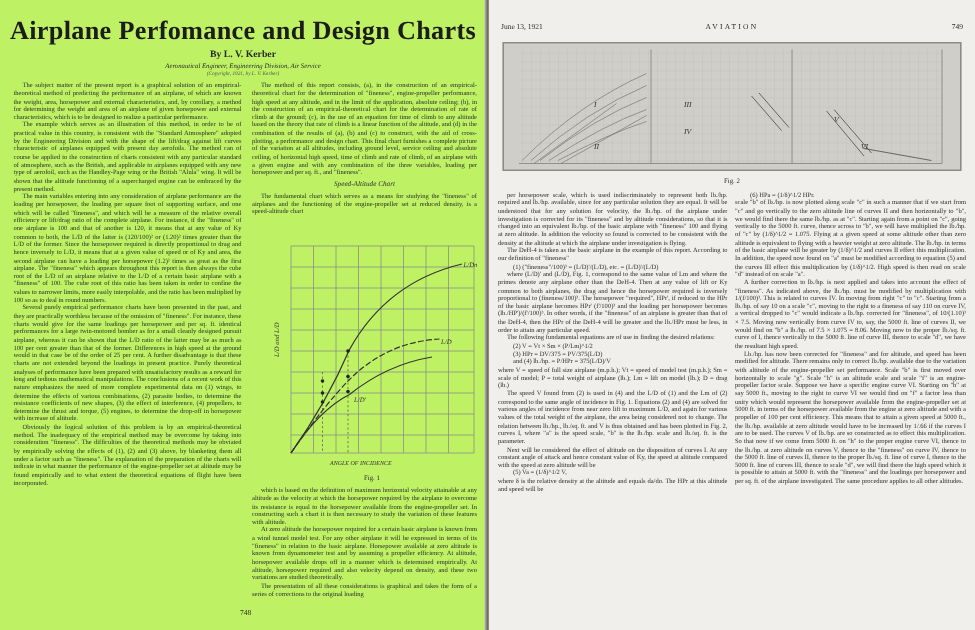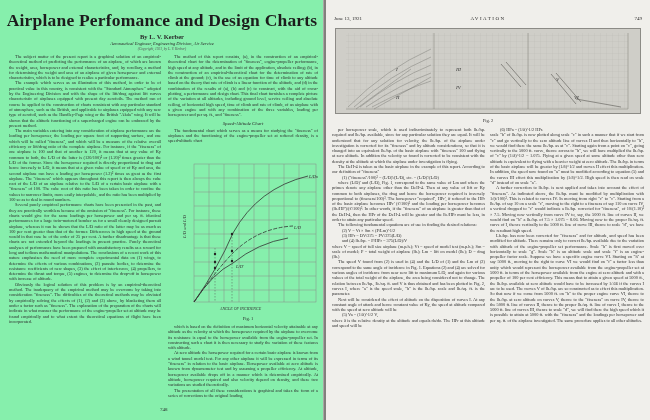--- a/index.html
+++ b/index.html
@@ -1,17 +1,17 @@
 <!DOCTYPE html>
 <html><head>
 <meta charset="utf-8">
 <style>
   html, body { margin:0; padding:0; }
   body { width:650px; height:420px; background:#ecebe7; position:relative; overflow:hidden; font-family:"Liberation Serif", serif; color:#2a2a2a; }
-  .page { position:absolute; top:0; height:420px; background:#86efac; overflow:hidden; }
+  .page { position:absolute; top:0; height:420px; background:#bef264; overflow:hidden; }
   .left { left:0; width:324px; }
   .right { left:326px; width:324px; background:#f0efeb; }
   .gutter { position:absolute; left:323px; top:0; width:4px; height:420px; background:linear-gradient(90deg,#bdbcb8,#6e6d6a,#bdbcb8); }
   .title { position:absolute; left:0; width:324px; top:10px; text-align:center; font-size:17.5px; font-weight:bold; letter-spacing:0.2px; color:#1c1c1c; }
   .byline { position:absolute; left:0; width:324px; top:33px; text-align:center; font-size:6.5px; font-weight:bold; }
   .affil { position:absolute; left:0; width:324px; top:41px; text-align:center; font-size:4.5px; font-style:italic; }
   .copy { position:absolute; left:0; width:324px; top:47px; text-align:center; font-size:3.5px; font-style:italic; color:#555; }
   .col { position:absolute; font-size:4.35px; line-height:5.3px; text-align:justify; color:#2c2c2c; }
   .col p { margin:0; text-indent:6px; }
   .sect { text-align:center; font-style:italic; font-size:4.8px; margin:3px 0 2px; }

